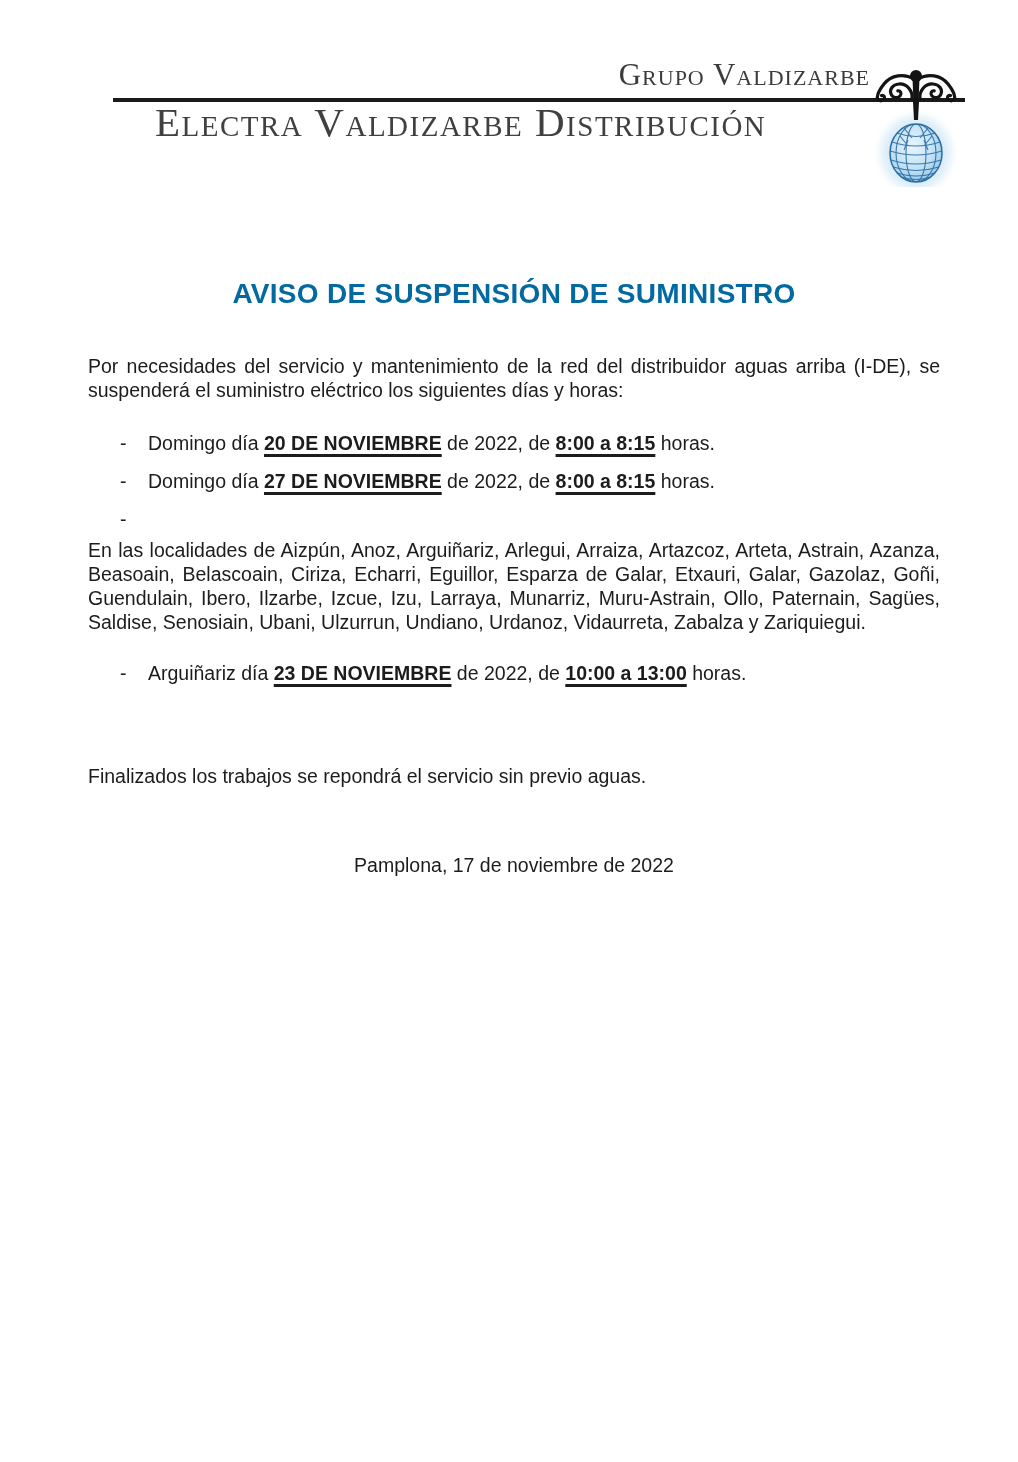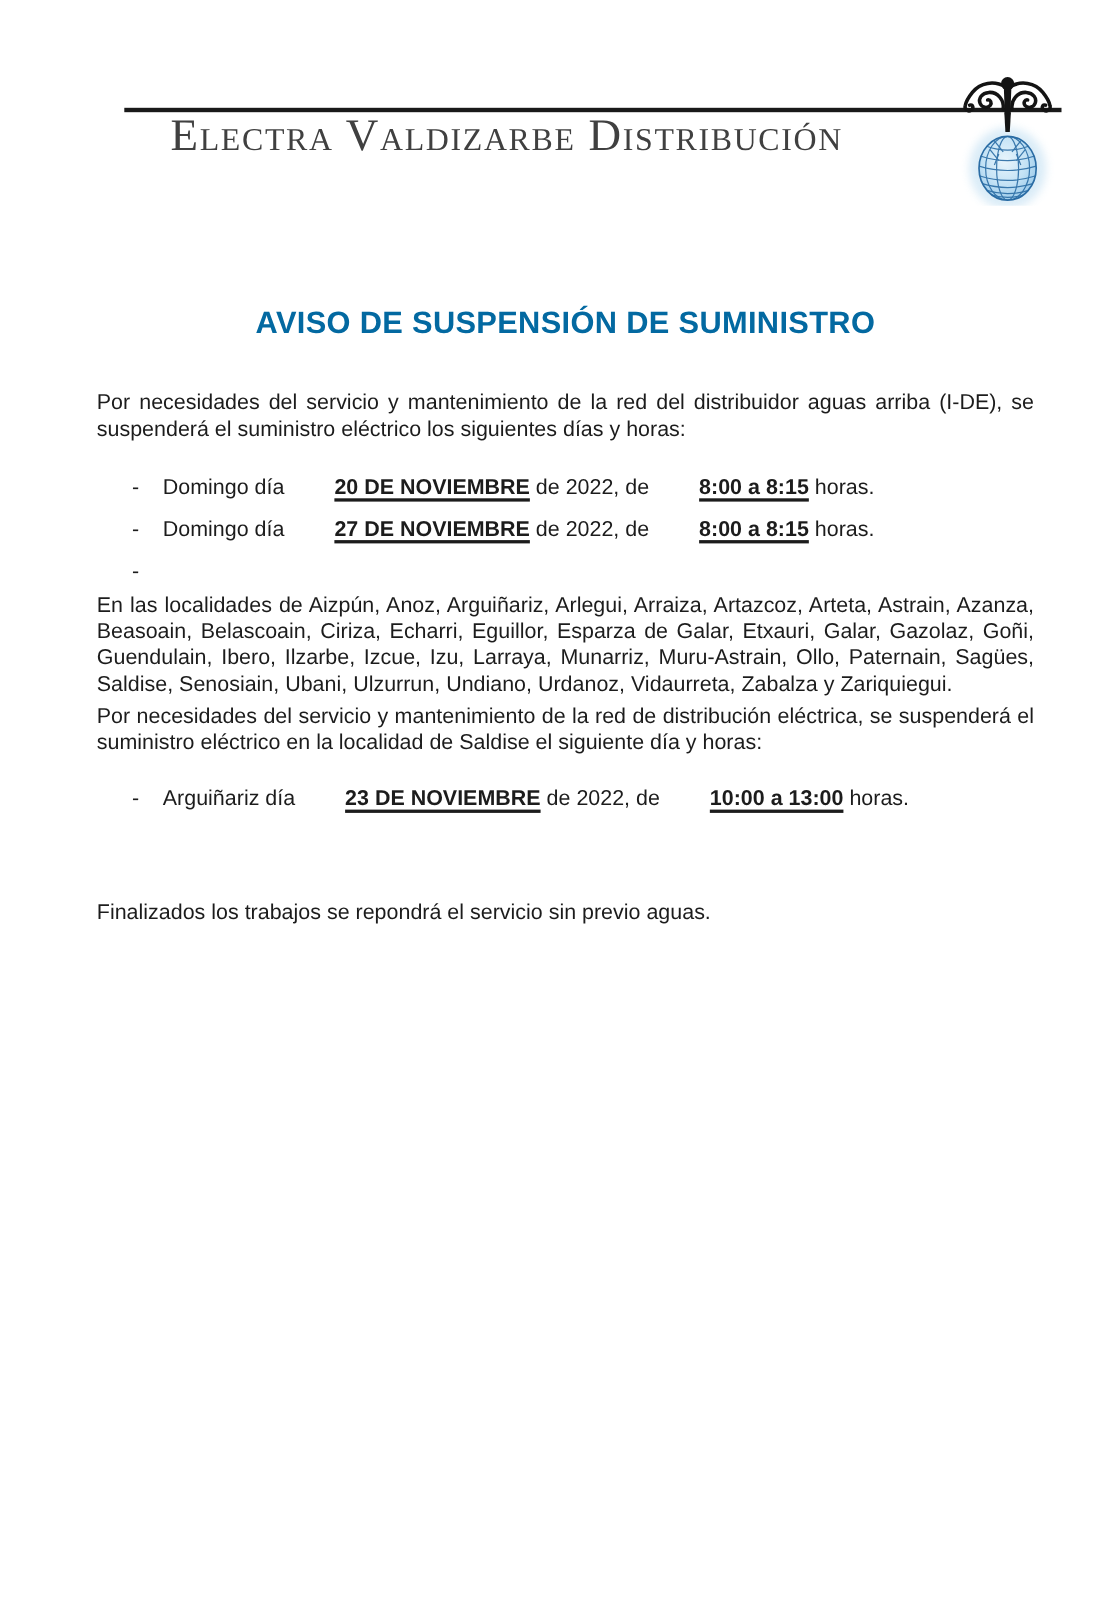--- a/index.html
+++ b/index.html
@@ -46,34 +46,34 @@
   .intro{margin-top:43px;}
   .list{margin-top:22px;}
   .bullet{display:flex;line-height:38px;font-size:19.5px;}
   .dash{width:28px;margin-left:32px;flex:none;}
   .bt{flex:1;}
   .bu{
     font-weight:bold;
     text-decoration:underline;
     text-decoration-thickness:2.5px;
     text-underline-offset:4px;
-    margin-left:40px;
   }
   .loc{margin-top:0;}
   .p2{margin-top:5px;}
   .single{margin-top:20px;}
   .closing{margin-top:72px;}
   .dateline{margin-top:65px;text-align:center;}
 </style>
 </head>
 <body>
 
 <div class="page">
 
   <header class="hdr">
+    <div class="grupo">Grupo Valdizarbe</div>
     <div class="rule"></div>
     <div class="electra">Electra Valdizarbe Distribución</div>
 
     <svg class="lamp" viewBox="0 0 120 125" xmlns="http://www.w3.org/2000/svg">
       <defs>
         <radialGradient id="globeGrad" cx="45%" cy="38%" r="70%">
           <stop offset="0%" stop-color="#e9f5fc"></stop>
           <stop offset="55%" stop-color="#c3e2f5"></stop>
           <stop offset="100%" stop-color="#8fc3e6"></stop>
         </radialGradient>
@@ -144,26 +144,26 @@
         <span class="bt"><span>Domingo día </span><span class="bu">27 DE NOVIEMBRE</span><span> de 2022, de </span><span class="bu">8:00 a 8:15</span><span> horas.</span></span>
       </div>
       <div class="bullet">
         <span class="dash">-</span>
         <span class="bt"></span>
       </div>
     </div>
 
     <p class="para j loc">En las localidades de Aizpún, Anoz, Arguiñariz, Arlegui, Arraiza, Artazcoz, Arteta, Astrain, Azanza, Beasoain, Belascoain, Ciriza, Echarri, Eguillor, Esparza de Galar, Etxauri, Galar, Gazolaz, Goñi, Guendulain, Ibero, Ilzarbe, Izcue, Izu, Larraya, Munarriz, Muru-Astrain, Ollo, Paternain, Sagües, Saldise, Senosiain, Ubani, Ulzurrun, Undiano, Urdanoz, Vidaurreta, Zabalza y Zariquiegui.</p>
 
-    <p class="para j p2">Por necesidades del servicio y mantenimiento de la red de distribución eléctrica, se suspenderá el suministro eléctrico en la localidad de Saldise el siguiente día y horas:</p>
 
     <div class="list single">
       <div class="bullet">
         <span class="dash">-</span>
         <span class="bt"><span>Arguiñariz día </span><span class="bu">23 DE NOVIEMBRE</span><span> de 2022, de </span><span class="bu">10:00 a 13:00</span><span> horas.</span></span>
       </div>
     </div>
 
     <p class="para closing">Finalizados los trabajos se repondrá el servicio sin previo aguas.</p>
 
+    <p class="para dateline">Pamplona, 17 de noviembre de 2022</p>
 
   </main>
 </div>
 
 </body></html>

